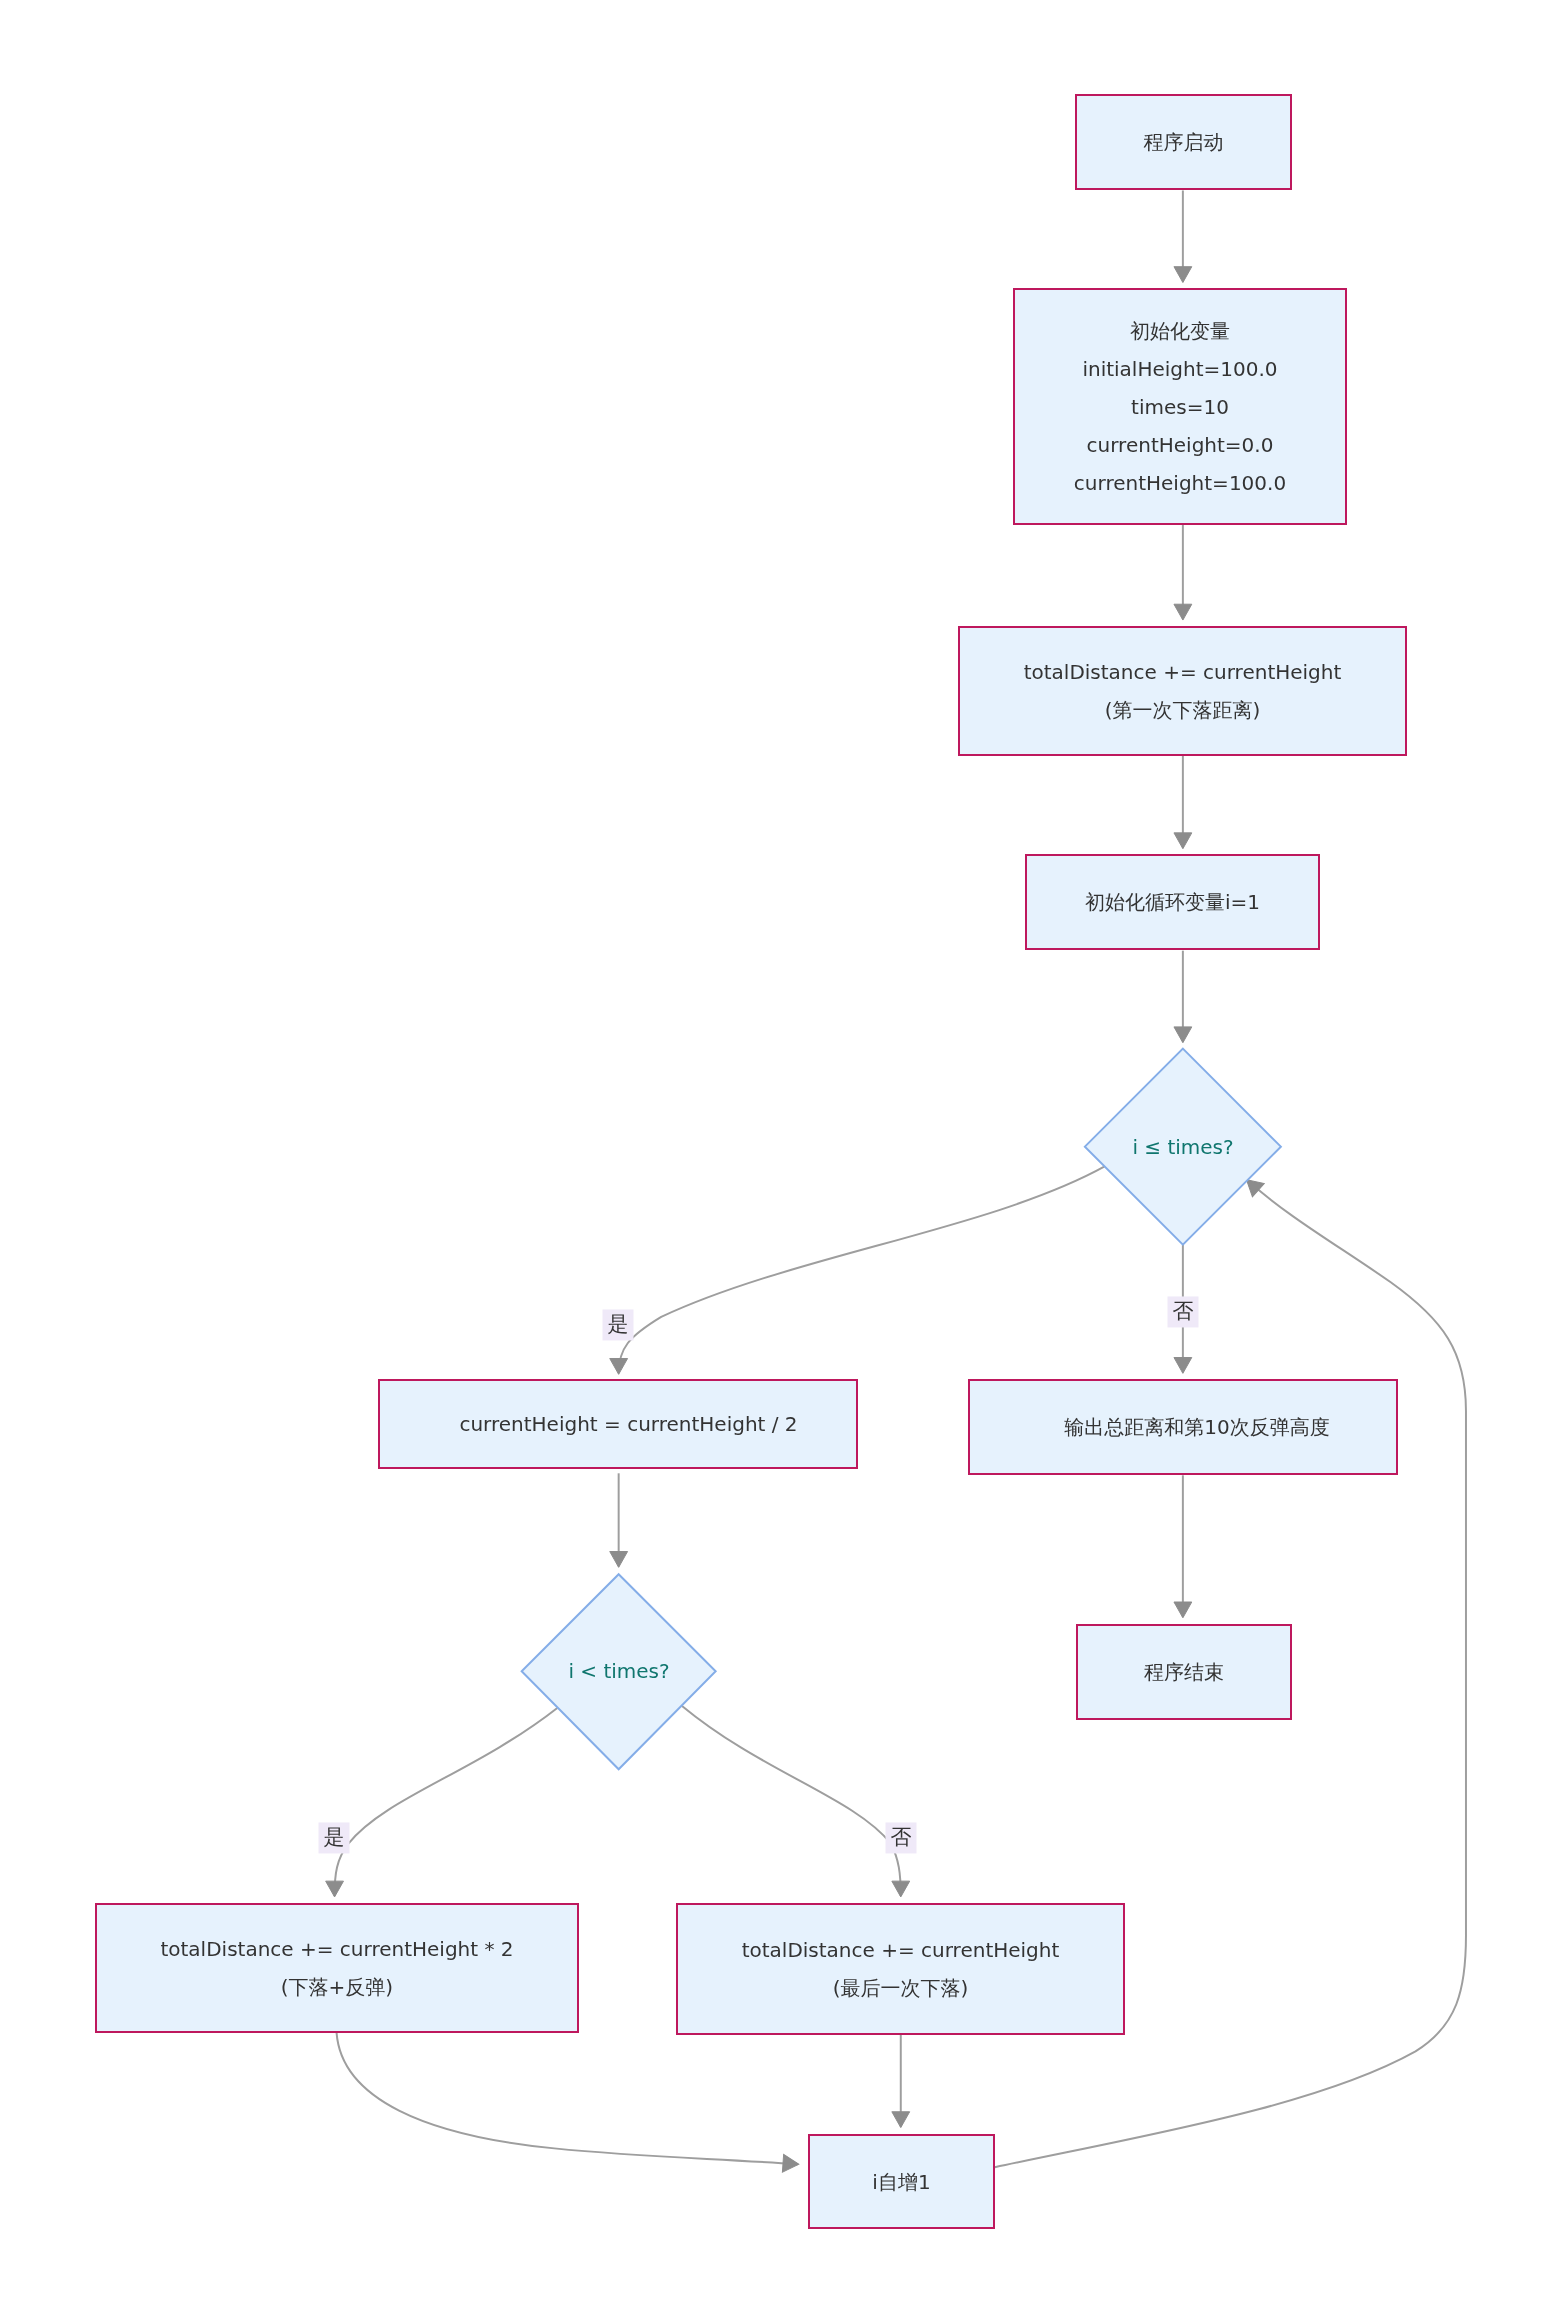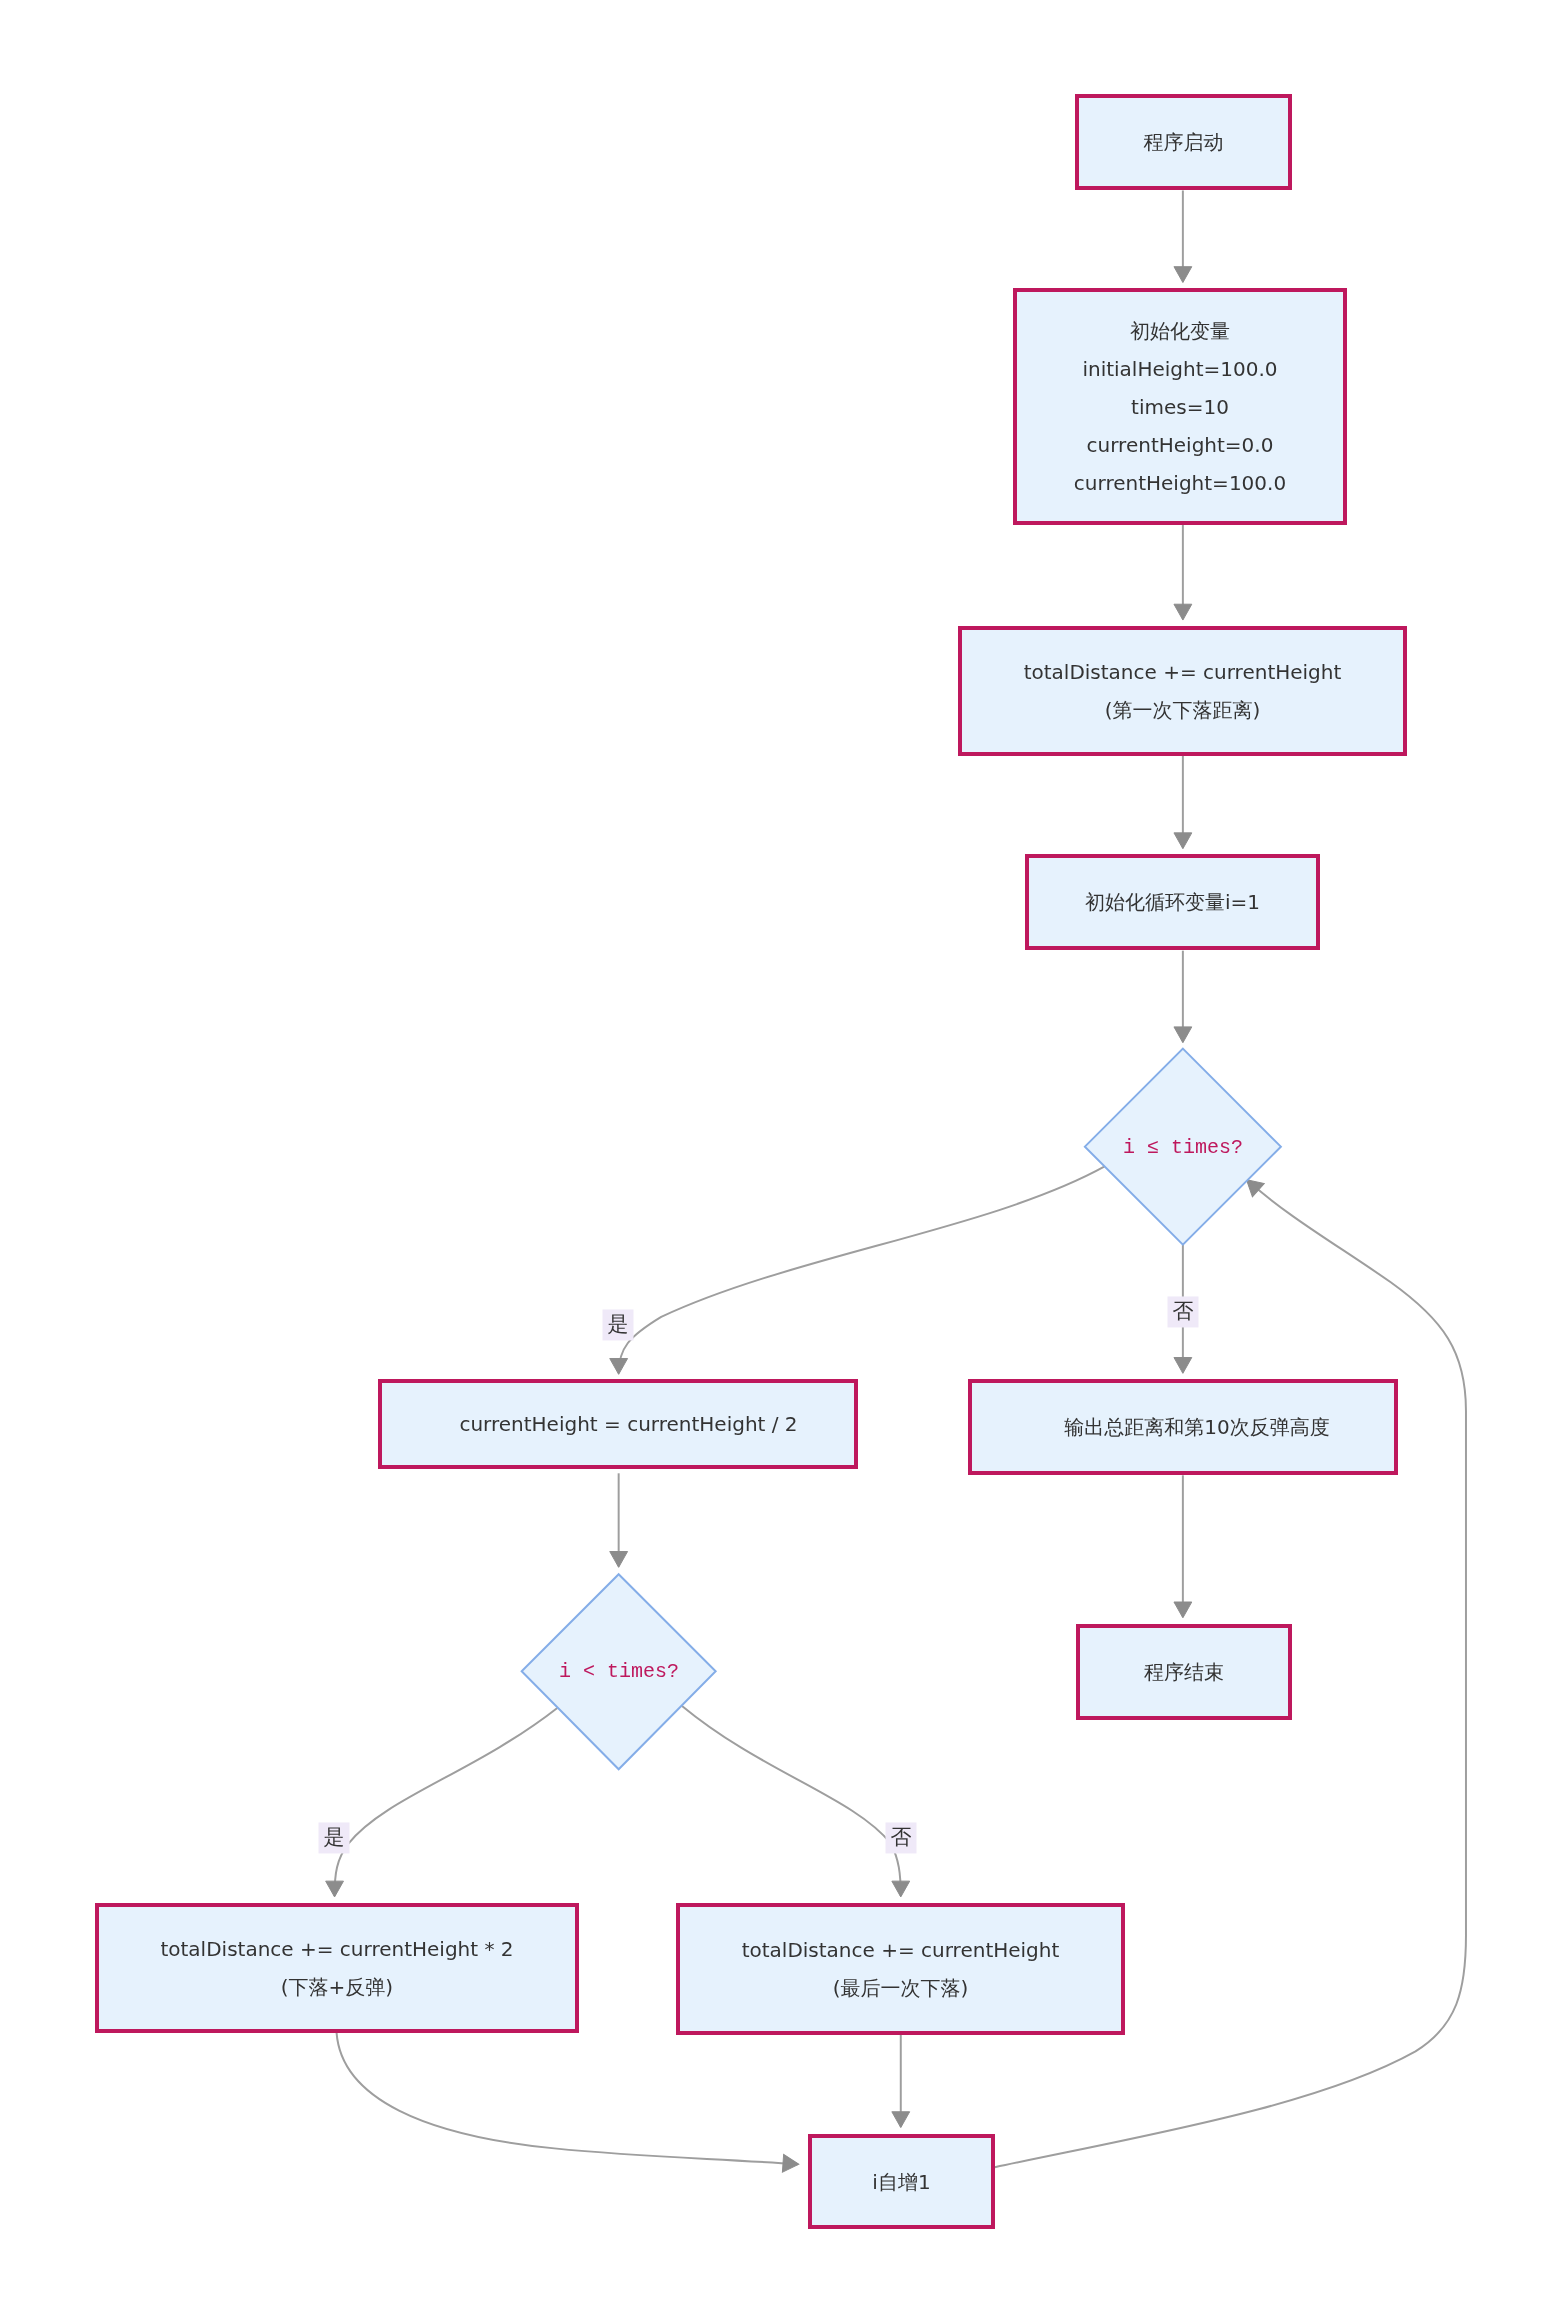--- a/index.html
+++ b/index.html
@@ -29,42 +29,41 @@
   }
   .shape {
     fill: #e6f2fd;
     stroke: #84ade8;
     stroke-width: 2;
   }
   .node {
     position: absolute;
     box-sizing: border-box;
     background: #e6f2fd;
-    border: 4px solid #be185d;
+    border: 2px solid #be185d;
     display: flex;
     flex-direction: column;
     justify-content: center;
     align-items: center;
     text-align: center;
     font-size: 20px;
     line-height: 38px;
     color: #333333;
   }
   .node span { display: block; white-space: nowrap; }
   .diamond-label {
     position: absolute;
     display: flex;
     justify-content: center;
     align-items: center;
     text-align: center;
     font-size: 20px;
-    color: #be185d;
+    color: #0f766e;
     background: transparent;
     pointer-events: none;
-    font-family: Liberation Mono, monospace;
   }
   .edge-label {
     position: absolute;
     transform: translate(-50%, -50%);
     background: #efe9f8;
     color: #333333;
     font-size: 21px;
     line-height: 1.1;
     padding: 4px 5px;
     white-space: nowrap;

